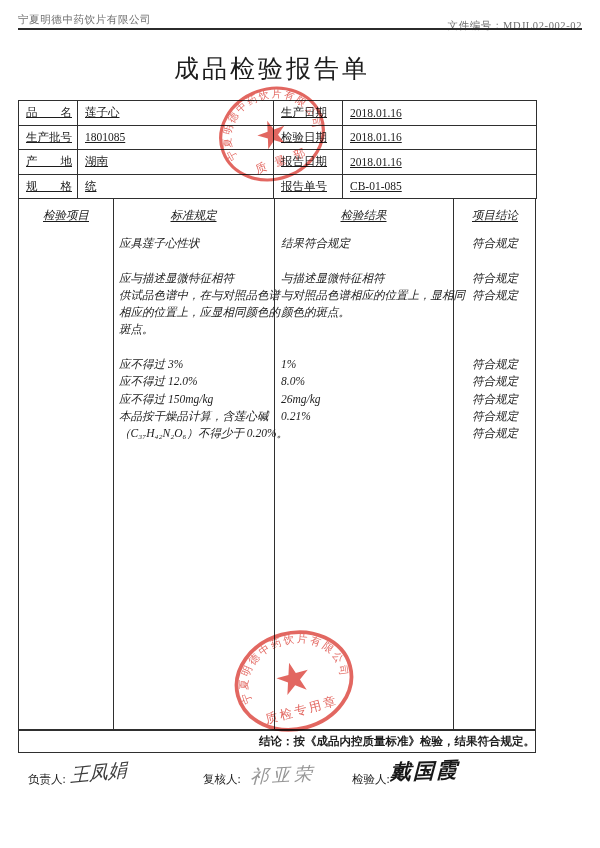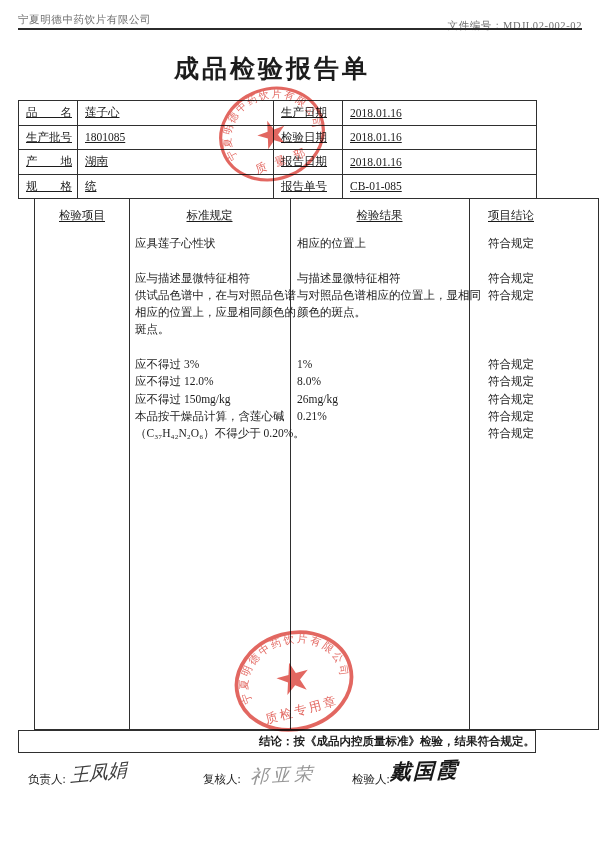--- a/index.html
+++ b/index.html
@@ -4,28 +4,28 @@
 <style>
   html,body{margin:0;padding:0;background:#ffffff;}
   body{width:600px;height:848px;position:relative;font-family:"Liberation Serif","DejaVu Serif",serif;color:#1c1c1c;}
   .page{position:absolute;left:0;top:0;width:600px;height:848px;background:#fff;overflow:hidden;}
 
   
   .hdr-co{position:absolute;left:18px;top:13px;font-size:10.5px;color:#6f6f6f;letter-spacing:.6px;white-space:nowrap;}
   .hdr-no{position:absolute;right:18px;top:19px;font-size:10.5px;color:#6f6f6f;letter-spacing:.6px;white-space:nowrap;}
   .hdr-rule{position:absolute;left:18px;top:28px;width:564px;height:0;border-top:2px solid #2b2b2b;}
 
-  .title{position:absolute;left:0;top:52px;width:544px;text-align:center;font-size:25px;font-weight:bold;letter-spacing:3px;}
+  .title{position:absolute;left:0;top:52px;width:544px;text-align:center;font-size:25px;font-weight:normal;letter-spacing:3px;}
 
   
   table.info{position:absolute;left:18px;top:100px;border-collapse:collapse;table-layout:fixed;text-decoration:underline;}
   table.info td{border:1px solid #2f2f2f;height:23.5px;font-size:11.5px;padding:0 0 0 7px;vertical-align:middle;white-space:nowrap;overflow:hidden;}
 
   
-  .mtable{position:absolute;left:34px;top:198px;width:565px;height:532px;border:1.5px solid #2f2f2f;box-sizing:border-box;}
+  .mtable{position:absolute;left:18px;top:198px;width:518px;height:532px;border:1.5px solid #2f2f2f;box-sizing:border-box;font-style:italic;}
   .vline{position:absolute;top:0;bottom:0;width:1px;background:#2f2f2f;}
   .mcol{position:absolute;top:0;height:100%;box-sizing:border-box;}
   .mhead{height:24px;line-height:24px;margin-top:4px;text-align:center;font-size:11.5px;text-decoration:underline;text-underline-offset:2px;white-space:nowrap;}
   .mlines{margin-top:8px;}
   .mline{height:17.3px;line-height:17.3px;font-size:11.5px;white-space:nowrap;}
   .center .mline{text-align:center;}
 
   
   .concl{position:absolute;left:18px;top:730px;width:518px;height:23px;border:1.5px solid #2f2f2f;box-sizing:border-box;font-size:11.5px;font-weight:bold;line-height:20px;padding-left:10px;white-space:nowrap;text-align:right;}
 
@@ -113,21 +113,21 @@
         <div class="mline">应不得过 12.0%</div>
         <div class="mline">应不得过 150mg/kg</div>
         <div class="mline">本品按干燥品计算，含莲心碱</div>
         <div class="mline">（C₃₇H₄₂N₂O₆）不得少于 0.20%。</div>
       </div>
     </div>
 
     <div class="mcol" style="left:255px;width:179px">
       <div class="mhead">检验结果</div>
       <div class="mlines" style="padding-left:7px">
-        <div class="mline">相应的位置上</div>
+        <div class="mline">结果符合规定</div>
         <div class="mline"></div>
         <div class="mline">与描述显微特征相符</div>
         <div class="mline">与对照品色谱相应的位置上，显相同</div>
         <div class="mline">颜色的斑点。</div>
         <div class="mline"></div>
         <div class="mline"></div>
         <div class="mline">1%</div>
         <div class="mline">8.0%</div>
         <div class="mline">26mg/kg</div>
         <div class="mline">0.21%</div>

